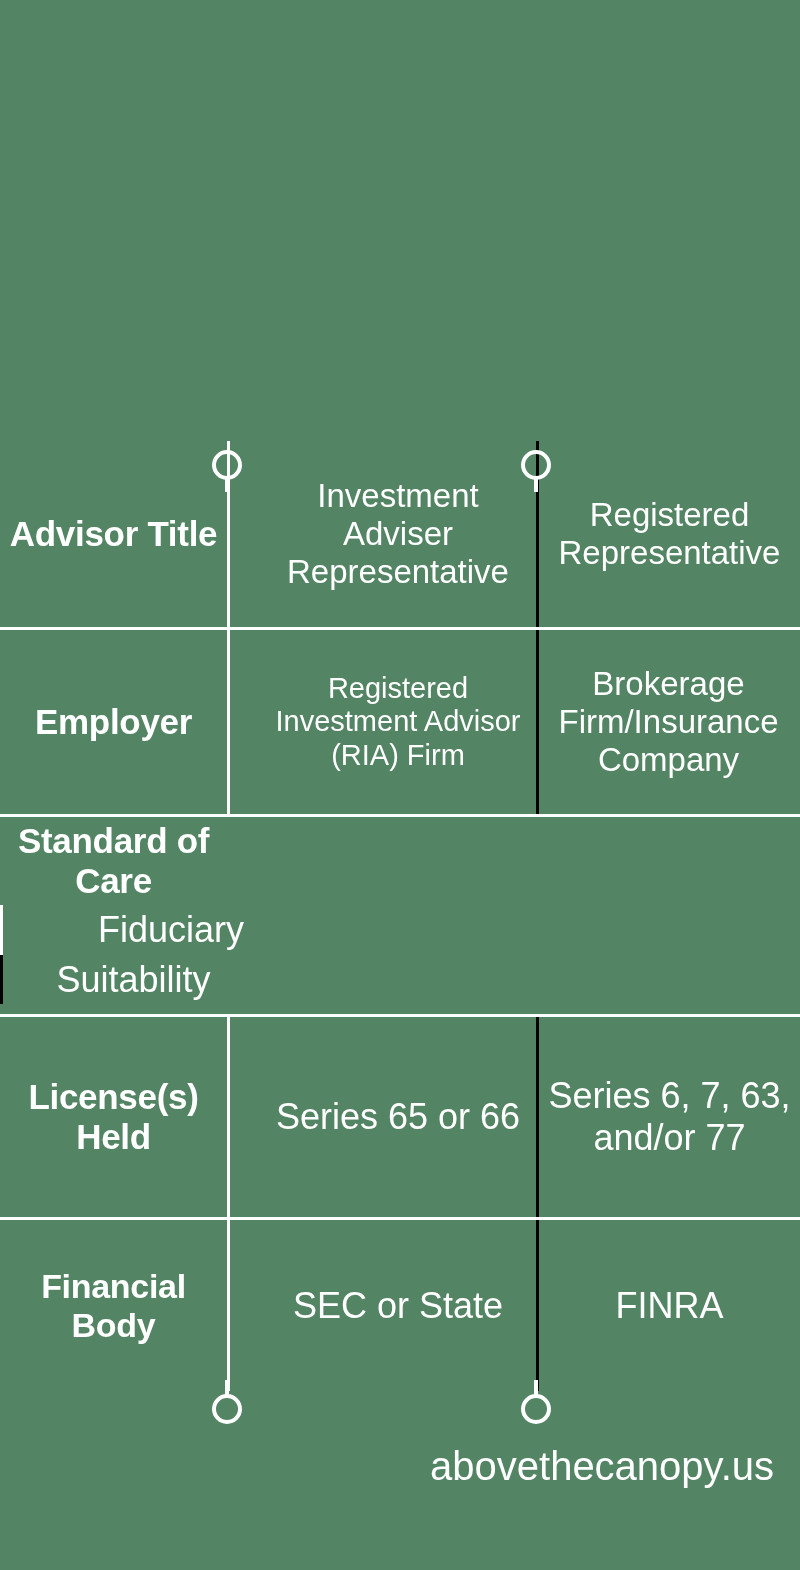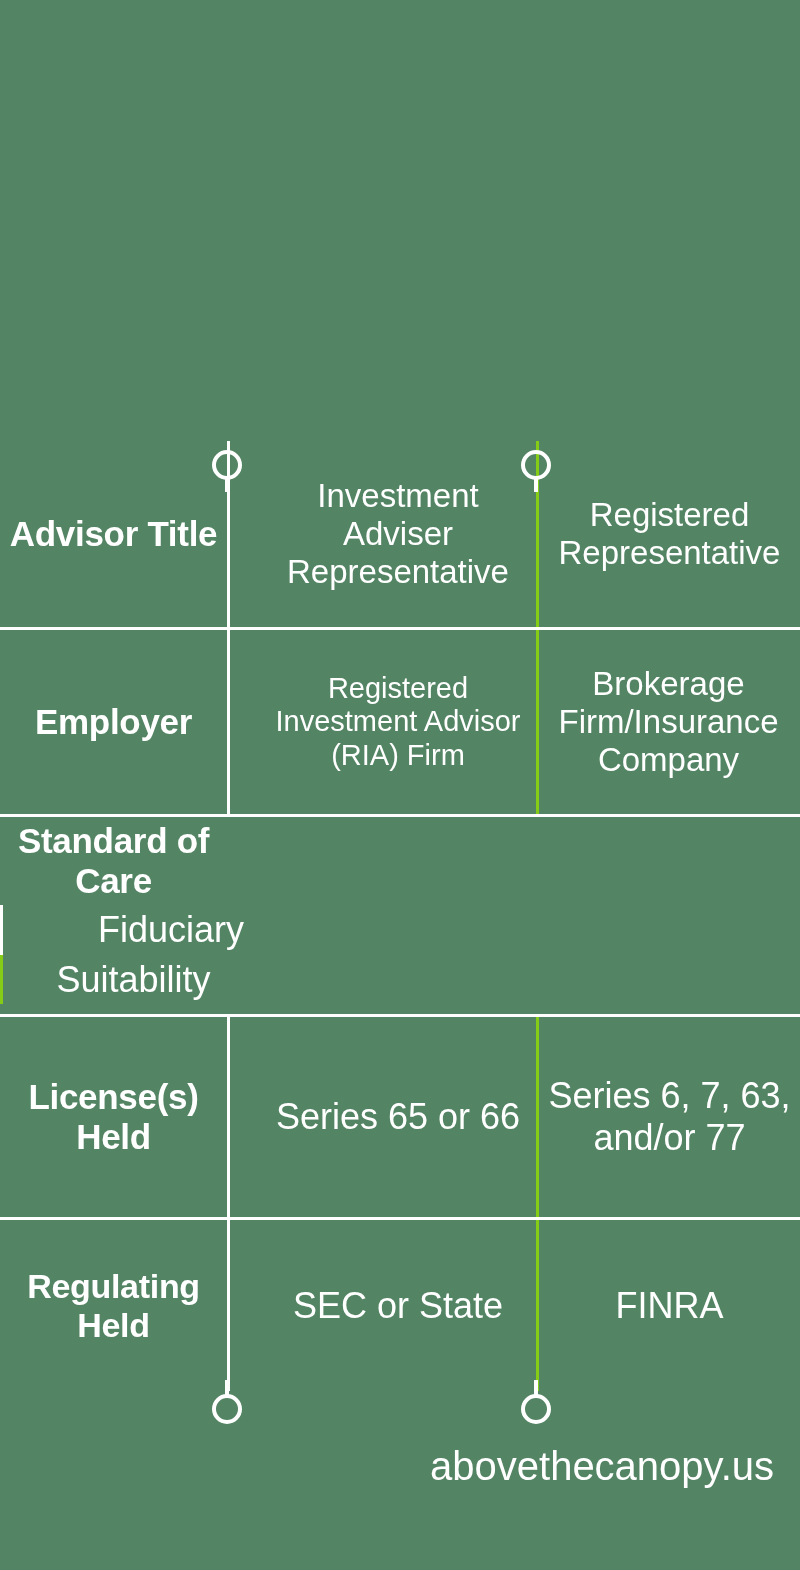--- a/index.html
+++ b/index.html
@@ -83,21 +83,21 @@
   .cell.mid {
     width:309px;
     border-left:3px solid #ffffff;
     font-weight:400;
     font-size:34px;
     line-height:1.16;
     padding-left:38px;
   }
   .cell.right {
     width:264px;
-    border-left:3px solid #84cc16;
+    border-left:3px solid #000000;
     font-weight:400;
     font-size:34px;
     line-height:1.16;
   }
 
   
   .row.r2 .mid { font-size:29px; }
   .row.r2 .right { font-size:33px;padding-left:6px; }
   .row.r1 .mid { font-size:33px; }
   .row.r1 .right { font-size:33px; }
@@ -178,21 +178,21 @@
       <div class="cell right">Suitability</div>
     </div>
 
     <div class="row r4">
       <div class="cell label">License(s) Held</div>
       <div class="cell mid">Series 65 or 66</div>
       <div class="cell right">Series 6, 7, 63, and/or 77</div>
     </div>
 
     <div class="row r5">
-      <div class="cell label">Regulating Held</div>
+      <div class="cell label">Financial Body</div>
       <div class="cell mid">SEC or State</div>
       <div class="cell right">FINRA</div>
     </div>
 
   </div>
 
   <div class="pin top p-left">
     <div class="ring"></div>
     <div class="stem"></div>
   </div>

